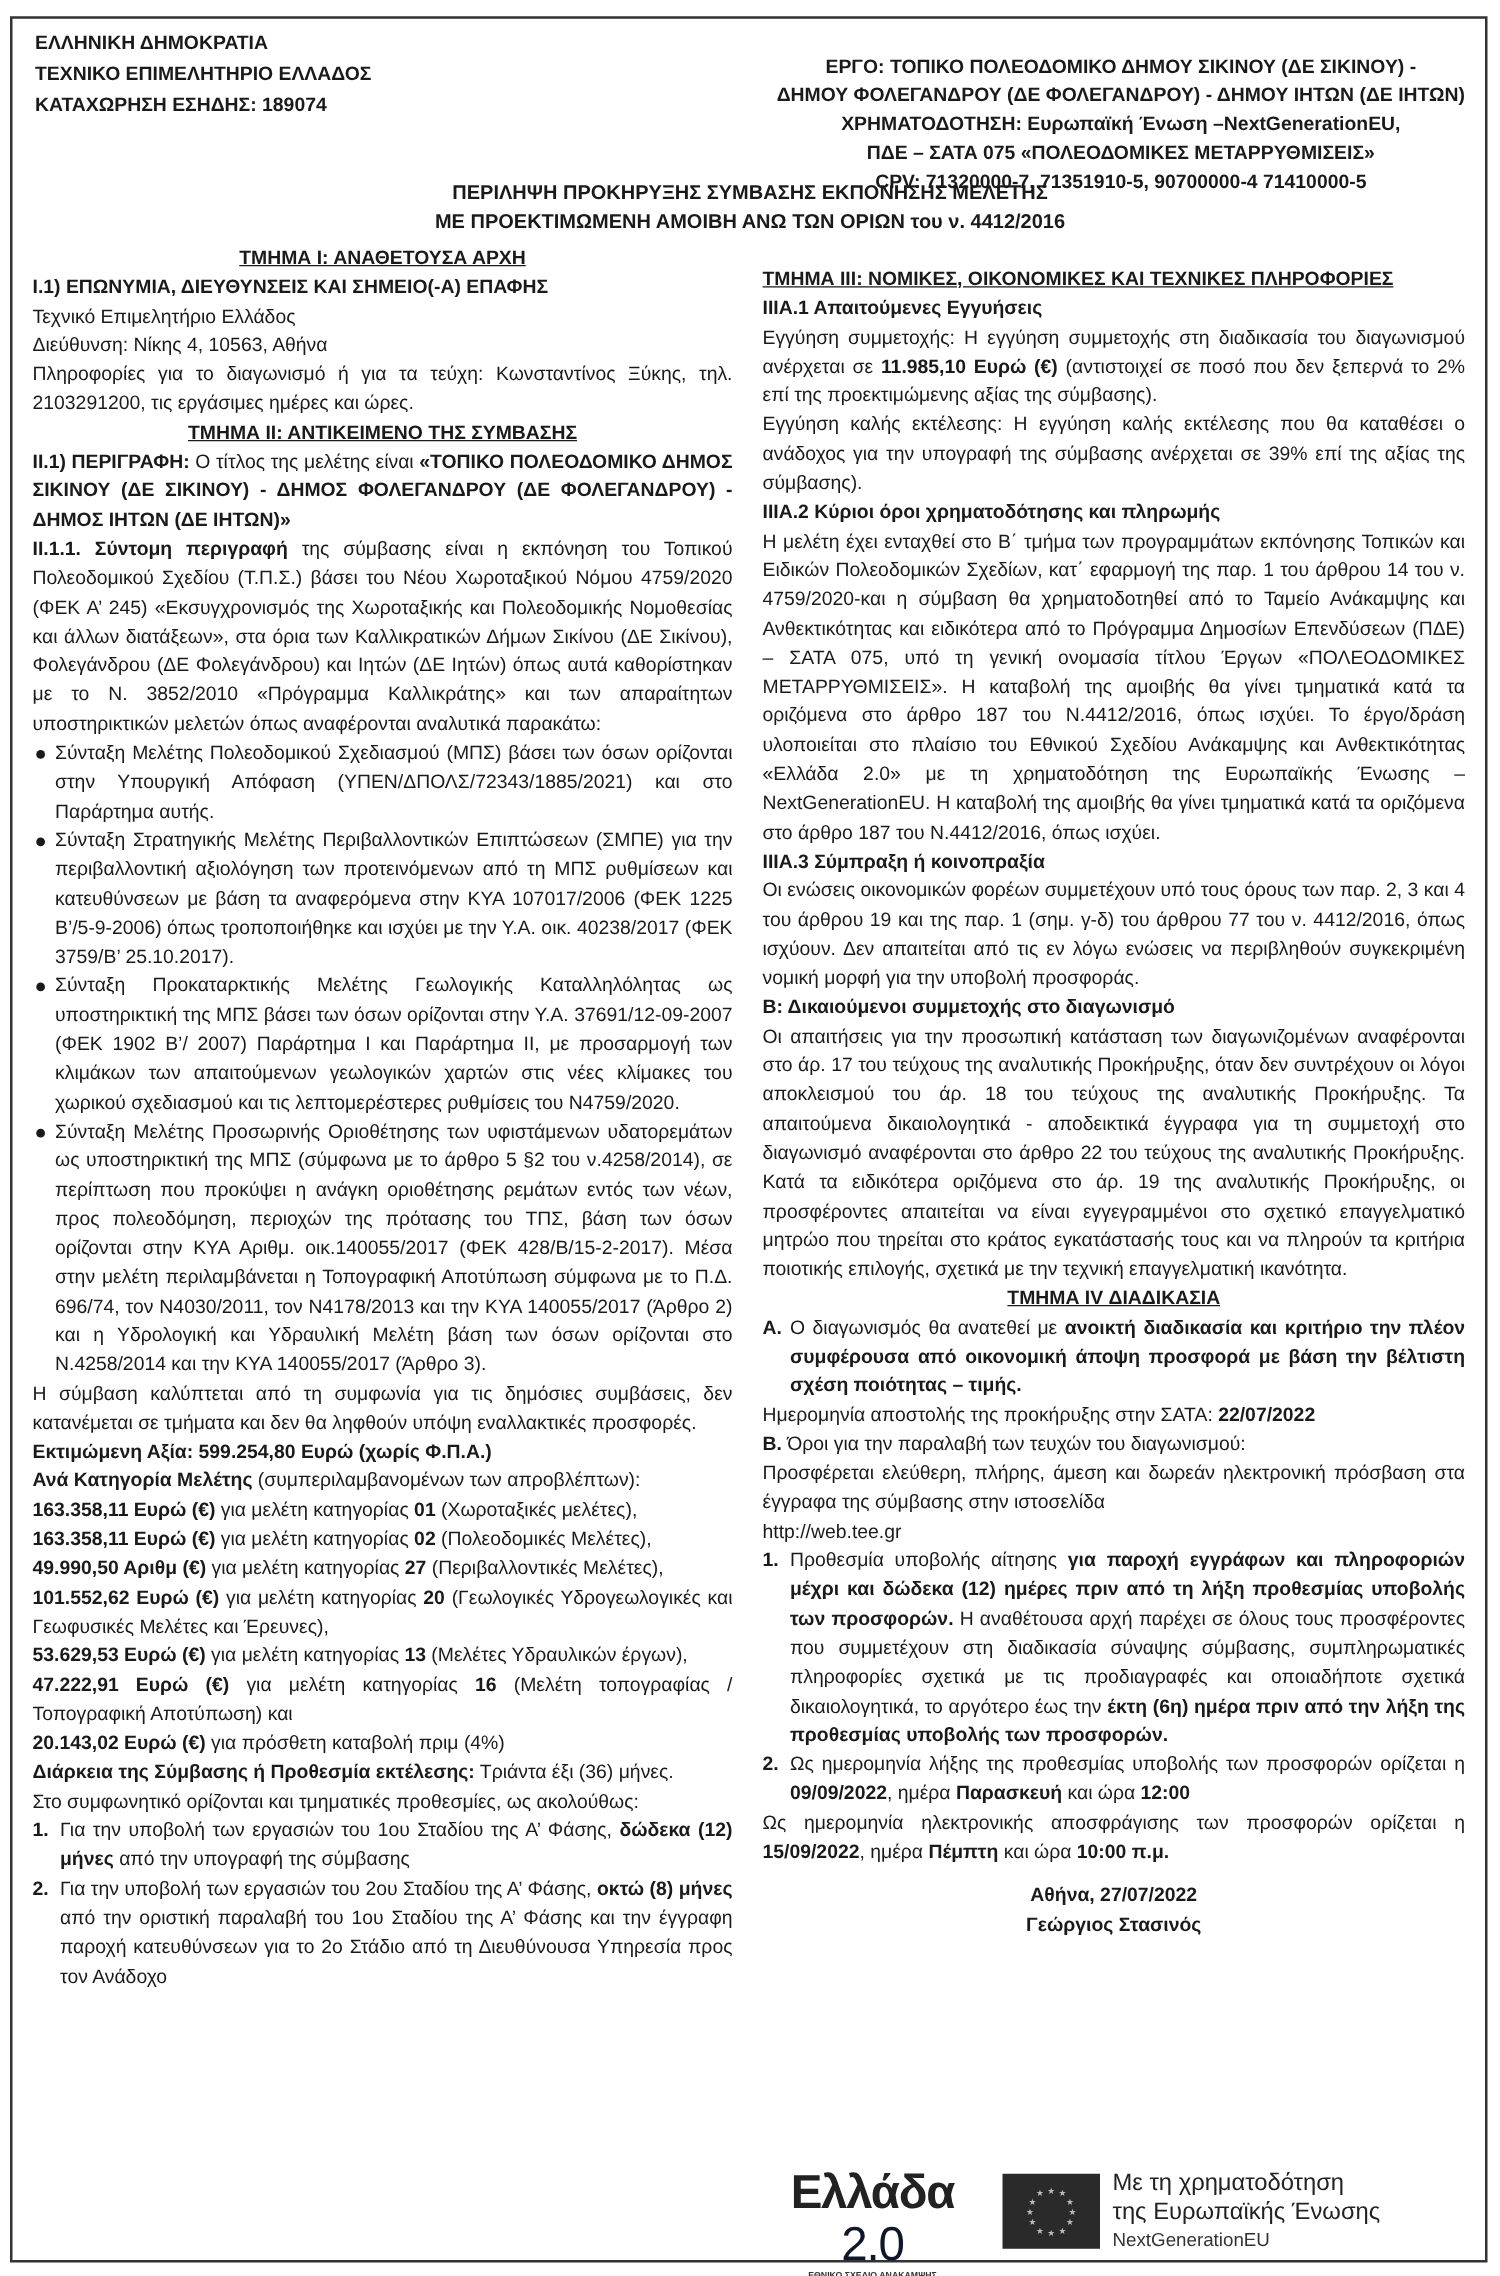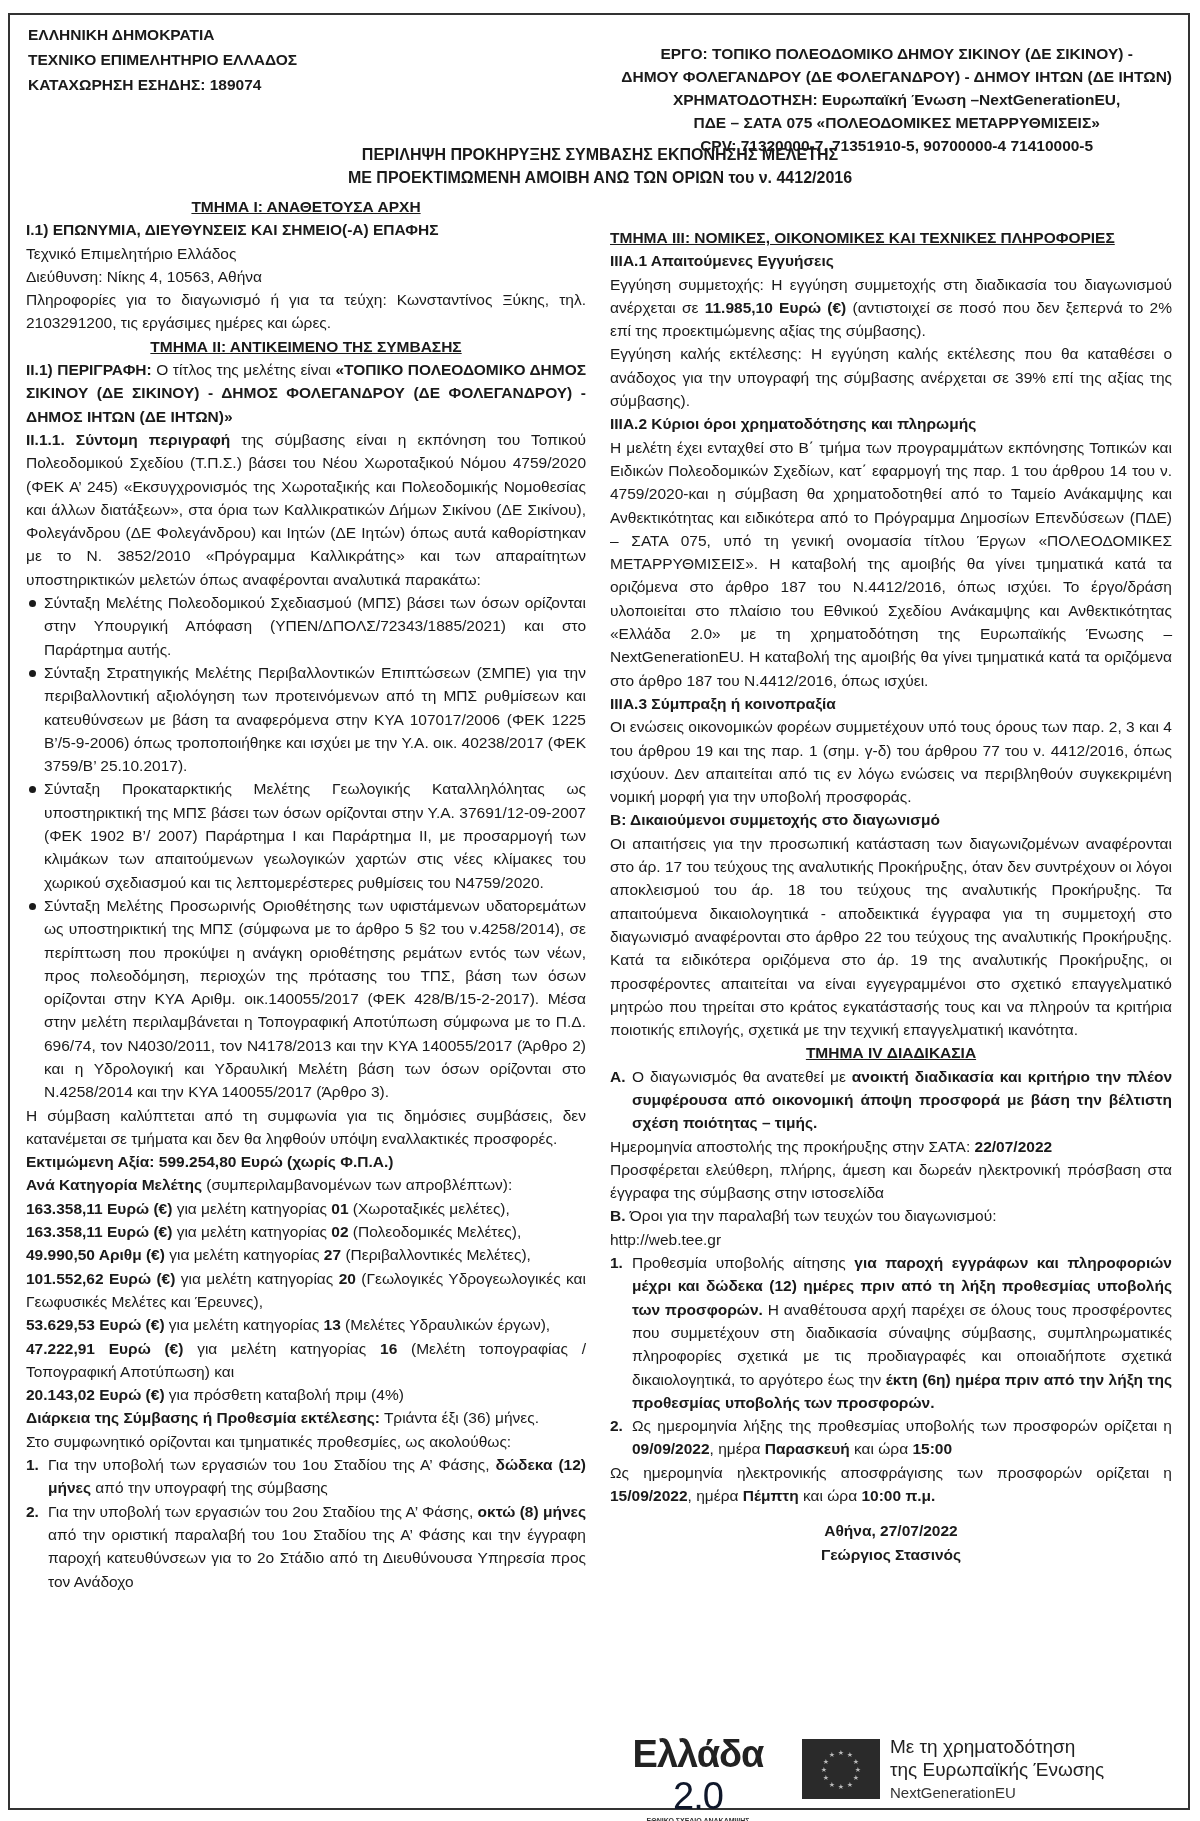--- a/index.html
+++ b/index.html
@@ -104,39 +104,39 @@
   <p><span class="b">47.222,91 Ευρώ (€)</span><span> για μελέτη κατηγορίας </span><span class="b">16</span><span> (Μελέτη τοπογραφίας / Τοπογραφική Αποτύπωση) και</span></p>
   <p><span class="b">20.143,02 Ευρώ (€)</span><span> για πρόσθετη καταβολή πριμ (4%)</span></p>
 
   <p><span class="b">Διάρκεια της Σύμβασης ή Προθεσμία εκτέλεσης:</span><span> Τριάντα έξι (36) μήνες.</span></p>
   <p>Στο συμφωνητικό ορίζονται και τμηματικές προθεσμίες, ως ακολούθως:</p>
   <p class="num"><span class="n">1.</span><span>Για την υποβολή των εργασιών του 1ου Σταδίου της Α’ Φάσης, </span><span class="b">δώδεκα (12) μήνες</span><span> από την υπογραφή της σύμβασης</span></p>
   <p class="num"><span class="n">2.</span><span>Για την υποβολή των εργασιών του 2ου Σταδίου της Α’ Φάσης, </span><span class="b">οκτώ (8) μήνες</span><span> από την οριστική παραλαβή του 1ου Σταδίου της Α’ Φάσης και την έγγραφη παροχή κατευθύνσεων για το 2ο Στάδιο από τη Διευθύνουσα Υπηρεσία προς τον Ανάδοχο</span></p>
 </div>
 
 <div class="col right">
-  <p class="sec left-align" style="margin-top:34px;">ΤΜΗΜΑ ΙΙΙ: ΝΟΜΙΚΕΣ, ΟΙΚΟΝΟΜΙΚΕΣ ΚΑΙ ΤΕΧΝΙΚΕΣ ΠΛΗΡΟΦΟΡΙΕΣ</p>
+  <p class="sec left-align" style="margin-top:20px;">ΤΜΗΜΑ ΙΙΙ: ΝΟΜΙΚΕΣ, ΟΙΚΟΝΟΜΙΚΕΣ ΚΑΙ ΤΕΧΝΙΚΕΣ ΠΛΗΡΟΦΟΡΙΕΣ</p>
   <p class="b">ΙΙΙΑ.1 Απαιτούμενες Εγγυήσεις</p>
   <p><span>Εγγύηση συμμετοχής: Η εγγύηση συμμετοχής στη διαδικασία του διαγωνισμού ανέρχεται σε </span><span class="b">11.985,10 Ευρώ (€)</span><span> (αντιστοιχεί σε ποσό που δεν ξεπερνά το 2% επί της προεκτιμώμενης αξίας της σύμβασης).</span></p>
   <p>Εγγύηση καλής εκτέλεσης: Η εγγύηση καλής εκτέλεσης που θα καταθέσει ο ανάδοχος για την υπογραφή της σύμβασης ανέρχεται σε 39% επί της αξίας της σύμβασης).</p>
   <p class="b">ΙΙΙΑ.2 Κύριοι όροι χρηματοδότησης και πληρωμής</p>
   <p>Η μελέτη έχει ενταχθεί στο Β΄ τμήμα των προγραμμάτων εκπόνησης Τοπικών και Ειδικών Πολεοδομικών Σχεδίων, κατ΄ εφαρμογή της παρ. 1 του άρθρου 14 του ν. 4759/2020-και η σύμβαση θα χρηματοδοτηθεί από το Ταμείο Ανάκαμψης και Ανθεκτικότητας και ειδικότερα από το Πρόγραμμα Δημοσίων Επενδύσεων (ΠΔΕ) – ΣΑΤΑ 075, υπό τη γενική ονομασία τίτλου Έργων «ΠΟΛΕΟΔΟΜΙΚΕΣ ΜΕΤΑΡΡΥΘΜΙΣΕΙΣ». Η καταβολή της αμοιβής θα γίνει τμηματικά κατά τα οριζόμενα στο άρθρο 187 του Ν.4412/2016, όπως ισχύει. Το έργο/δράση υλοποιείται στο πλαίσιο του Εθνικού Σχεδίου Ανάκαμψης και Ανθεκτικότητας «Ελλάδα 2.0» με τη χρηματοδότηση της Ευρωπαϊκής Ένωσης –NextGenerationEU. Η καταβολή της αμοιβής θα γίνει τμηματικά κατά τα οριζόμενα στο άρθρο 187 του Ν.4412/2016, όπως ισχύει.</p>
   <p class="b">ΙΙΙΑ.3 Σύμπραξη ή κοινοπραξία</p>
   <p>Οι ενώσεις οικονομικών φορέων συμμετέχουν υπό τους όρους των παρ. 2, 3 και 4 του άρθρου 19 και της παρ. 1 (σημ. γ-δ) του άρθρου 77 του ν. 4412/2016, όπως ισχύουν. Δεν απαιτείται από τις εν λόγω ενώσεις να περιβληθούν συγκεκριμένη νομική μορφή για την υποβολή προσφοράς.</p>
   <p class="b">Β: Δικαιούμενοι συμμετοχής στο διαγωνισμό</p>
   <p>Οι απαιτήσεις για την προσωπική κατάσταση των διαγωνιζομένων αναφέρονται στο άρ. 17 του τεύχους της αναλυτικής Προκήρυξης, όταν δεν συντρέχουν οι λόγοι αποκλεισμού του άρ. 18 του τεύχους της αναλυτικής Προκήρυξης. Τα απαιτούμενα δικαιολογητικά - αποδεικτικά έγγραφα για τη συμμετοχή στο διαγωνισμό αναφέρονται στο άρθρο 22 του τεύχους της αναλυτικής Προκήρυξης. Κατά τα ειδικότερα οριζόμενα στο άρ. 19 της αναλυτικής Προκήρυξης, οι προσφέροντες απαιτείται να είναι εγγεγραμμένοι στο σχετικό επαγγελματικό μητρώο που τηρείται στο κράτος εγκατάστασής τους και να πληρούν τα κριτήρια ποιοτικής επιλογής, σχετικά με την τεχνική επαγγελματική ικανότητα.</p>
 
   <p class="sec">ΤΜΗΜΑ IV ΔΙΑΔΙΚΑΣΙΑ</p>
   <p class="num"><span class="n">Α.</span><span> Ο διαγωνισμός θα ανατεθεί με </span><span class="b">ανοικτή διαδικασία και κριτήριο την πλέον συμφέρουσα από οικονομική άποψη προσφορά με βάση την βέλτιστη σχέση ποιότητας – τιμής.</span></p>
   <p><span>Ημερομηνία αποστολής της προκήρυξης στην ΣΑΤΑ: </span><span class="b">22/07/2022</span></p>
+  <p><span class="b">Β.</span><span> Όροι για την παραλαβή των τευχών του διαγωνισμού:</span></p>
   <p>Προσφέρεται ελεύθερη, πλήρης, άμεση και δωρεάν ηλεκτρονική πρόσβαση στα έγγραφα της σύμβασης στην ιστοσελίδα</p>
-  <p><span class="b">Β.</span><span> Όροι για την παραλαβή των τευχών του διαγωνισμού:</span></p>
   <p style="text-align:left;">http://web.tee.gr</p>
   <p class="num"><span class="n">1.</span><span>Προθεσμία υποβολής αίτησης </span><span class="b">για παροχή εγγράφων και πληροφοριών μέχρι και δώδεκα (12) ημέρες πριν από τη λήξη προθεσμίας υποβολής των προσφορών.</span><span> Η αναθέτουσα αρχή παρέχει σε όλους τους προσφέροντες που συμμετέχουν στη διαδικασία σύναψης σύμβασης, συμπληρωματικές πληροφορίες σχετικά με τις προδιαγραφές και οποιαδήποτε σχετικά δικαιολογητικά, το αργότερο έως την </span><span class="b">έκτη (6η) ημέρα πριν από την λήξη της προθεσμίας υποβολής των προσφορών.</span></p>
-  <p class="num"><span class="n">2.</span><span>Ως ημερομηνία λήξης της προθεσμίας υποβολής των προσφορών ορίζεται η </span><span class="b">09/09/2022</span><span>, ημέρα </span><span class="b">Παρασκευή</span><span> και ώρα </span><span class="b">15:00</span></p>
+  <p class="num"><span class="n">2.</span><span>Ως ημερομηνία λήξης της προθεσμίας υποβολής των προσφορών ορίζεται η </span><span class="b">09/09/2022</span><span>, ημέρα </span><span class="b">Παρασκευή</span><span> και ώρα </span><span class="b">12:00</span></p>
   <p><span>Ως ημερομηνία ηλεκτρονικής αποσφράγισης των προσφορών ορίζεται η </span><span class="b">15/09/2022</span><span>, ημέρα </span><span class="b">Πέμπτη</span><span> και ώρα </span><span class="b">10:00 π.μ.</span></p>
 
   <div class="sign">
     <div>Αθήνα, 27/07/2022</div>
     <div>Γεώργιος Στασινός</div>
   </div>
 </div>
 
 <div class="logos">
   <div class="ellada">

